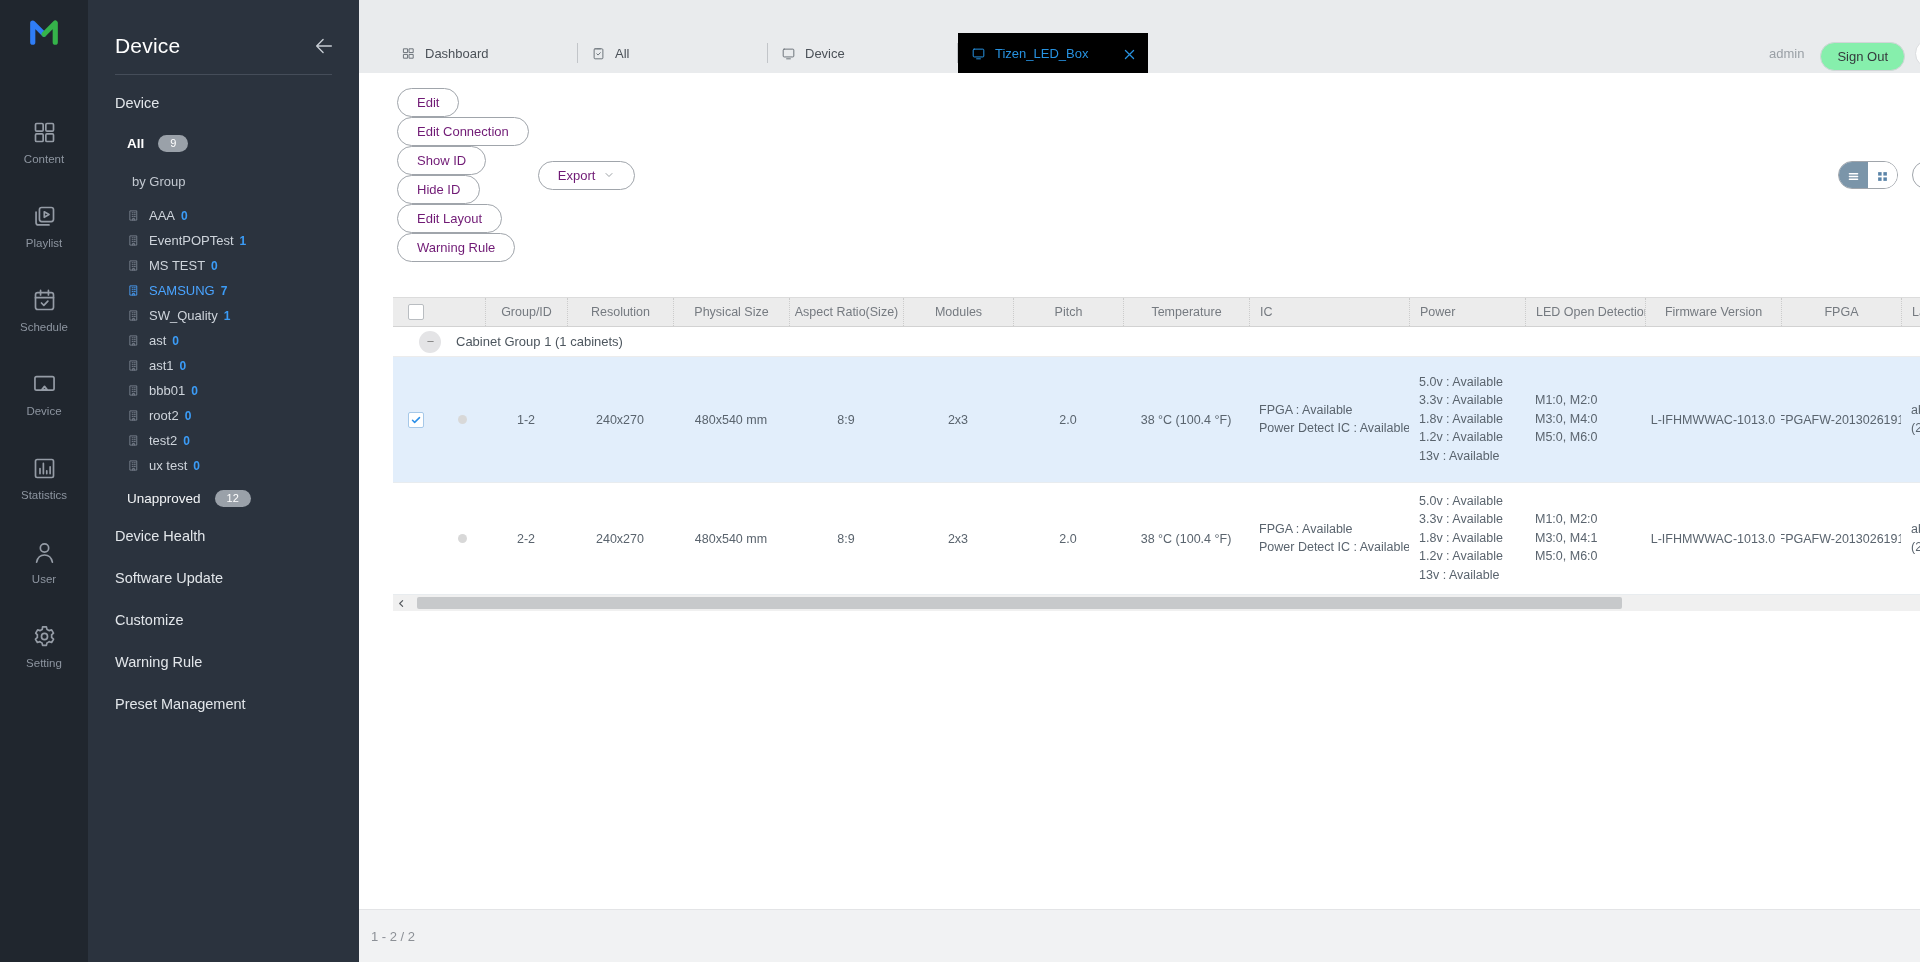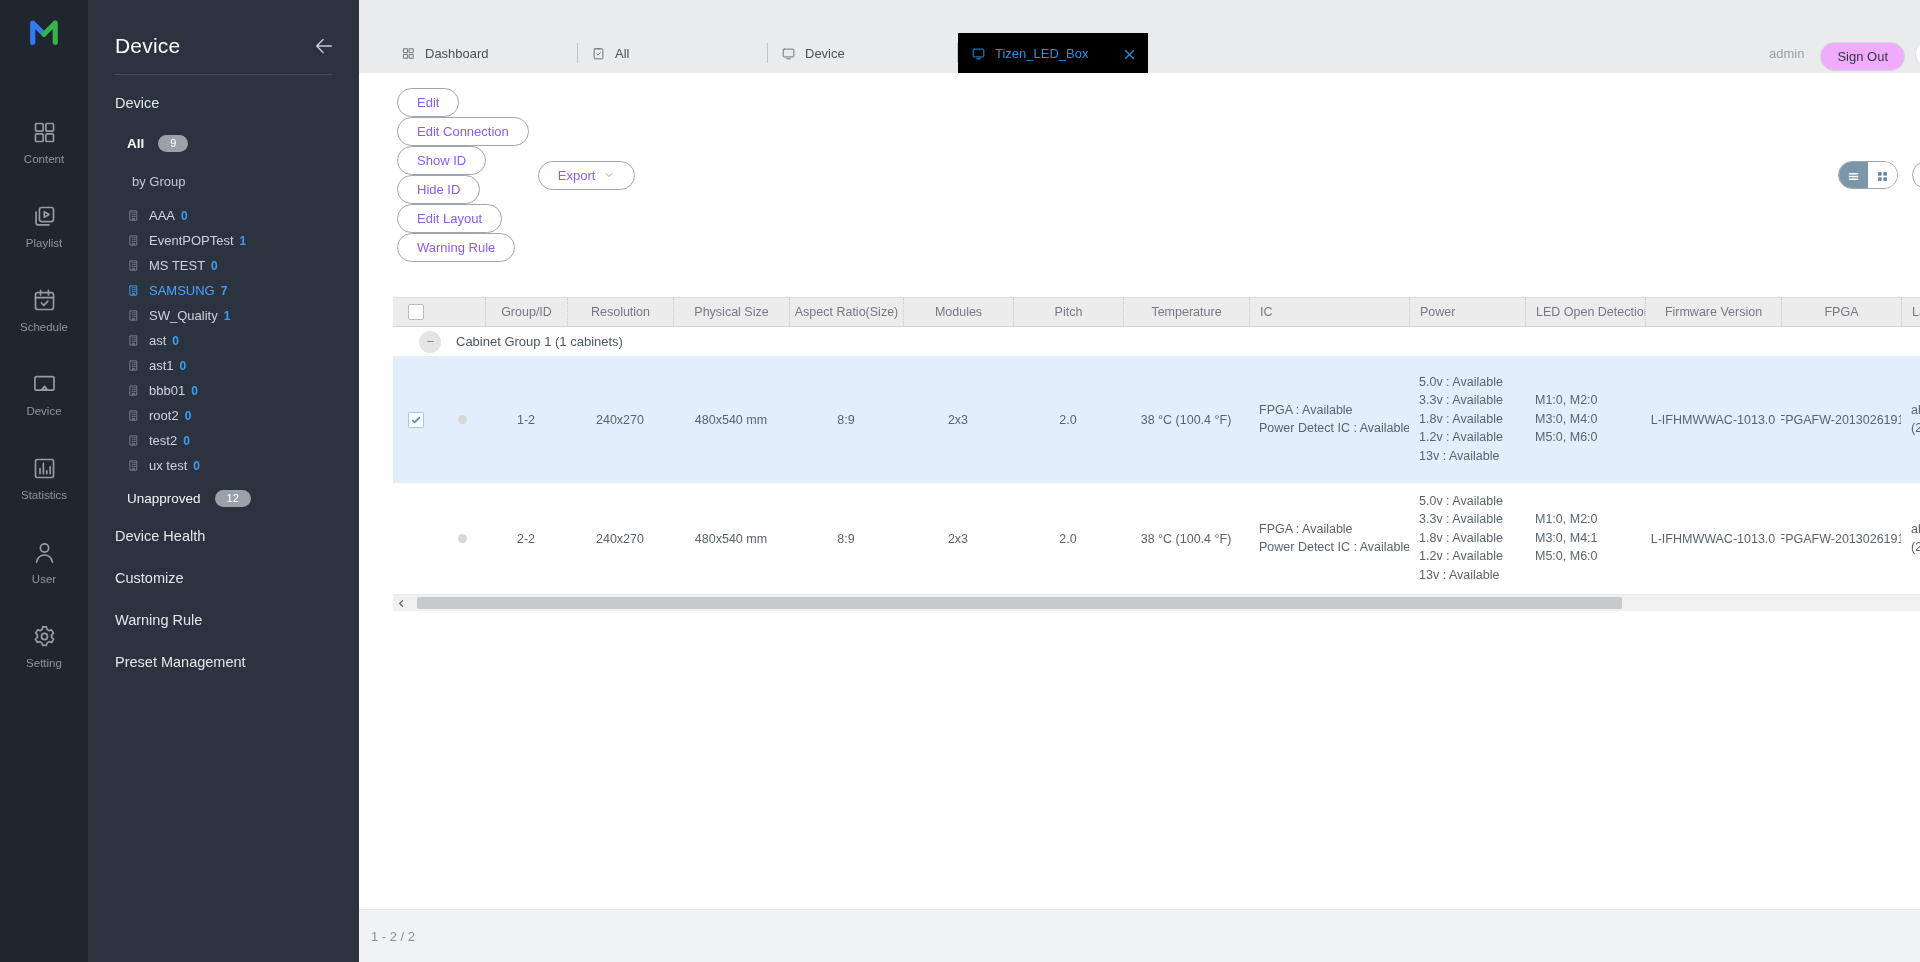--- a/index.html
+++ b/index.html
@@ -48,26 +48,26 @@
   .tab { width:190px; display:flex; align-items:center; padding-left:13px; position:relative; cursor:pointer; }
   .tab svg { width:15px; height:15px; color:#6e757c; margin-right:9px; flex:0 0 15px; }
   .tab .tlabel { font-size:13px; color:#4b5158; }
   .tab .sep { position:absolute; right:0; top:10px; height:20px; width:1px; background:#c2c5c9; }
   .tab.active { background:#000000; }
   .tab.active svg { color:#2792e0; }
   .tab.active .tlabel { color:#2792e0; }
   .tab .close { margin-left:auto; margin-right:14px; width:12px; height:12px; color:#555; cursor:pointer; }
   .account { margin-left:auto; display:flex; align-items:center; padding-right:10px; }
   .account .uname { font-size:13px; color:#9aa0a6; margin-right:16px; }
-  .btn-signout { background:#f0abfc; border:1px solid #d3d5d8; border-radius:15px; height:29px; padding:0 16px; font-size:13px; color:#35393d; font-family:inherit; cursor:pointer;margin-top:6px; }
+  .btn-signout { background:#86efac; border:1px solid #d3d5d8; border-radius:15px; height:29px; padding:0 16px; font-size:13px; color:#35393d; font-family:inherit; cursor:pointer;margin-top:6px; }
   .btn-help { background:#fff; border:1px solid #d9dbde; border-radius:50%; width:29px; height:29px; margin-left:10px; font-size:13px; color:#a3a8ad; font-family:inherit; cursor:pointer; }
 
   .content { flex:1; background:#fff; position:relative; }
   .toolbar { display:flex; align-items:center; padding:15px 14px 0 38px; }
-  .tbtn { background:#fff; border:1px solid #a0a5ab; border-radius:15px; height:29px; padding:0 19px; font-size:13px; color:#8b5cf6; font-family:inherit; margin-right:9px; cursor:pointer; display:flex; align-items:center; }
+  .tbtn { background:#fff; border:1px solid #a0a5ab; border-radius:15px; height:29px; padding:0 19px; font-size:13px; color:#701a75; font-family:inherit; margin-right:9px; cursor:pointer; display:flex; align-items:center; }
   .tbtn svg { width:12px; height:12px; margin-left:8px; color:#7b8187; }
   .view-ctrls { margin-left:auto; display:flex; align-items:center; }
   .segment { display:flex; border:1px solid #a0a5ab; border-radius:15px; overflow:hidden; height:28px; }
   .seg { width:29px; height:28px; display:flex; align-items:center; justify-content:center; cursor:pointer; background:#fff; }
   .seg.sel { background:#7b95a9; }
   .seg svg { width:15px; height:15px; }
   .seg.sel svg { color:#fff; stroke-width:2.4; }
   .seg .gridglyph { color:#5b84a8; }
   .btn-refresh { width:28px; height:28px; border-radius:50%; border:1px solid #a0a5ab; background:#fff; margin-left:14px; display:flex; align-items:center; justify-content:center; color:#7f98ad; cursor:pointer; }
   .btn-refresh svg { width:15px; height:15px; stroke-width:1.8; }
@@ -278,20 +278,23 @@
           <span class="gcount">0</span>
         </div>
       </div>
     <div class="sb-unapproved">
       <span class="lbl">Unapproved</span>
       <span class="pill">12</span>
     </div>
     <div class="sb-menu" id="sbMenu">
         <div class="sb-menu-item">
           <span>Device Health</span>
+        </div>
+        <div class="sb-menu-item">
+          <span>Software Update</span>
         </div>
         <div class="sb-menu-item">
           <span>Customize</span>
         </div>
         <div class="sb-menu-item">
           <span>Warning Rule</span>
         </div>
         <div class="sb-menu-item">
           <span>Preset Management</span>
         </div>

